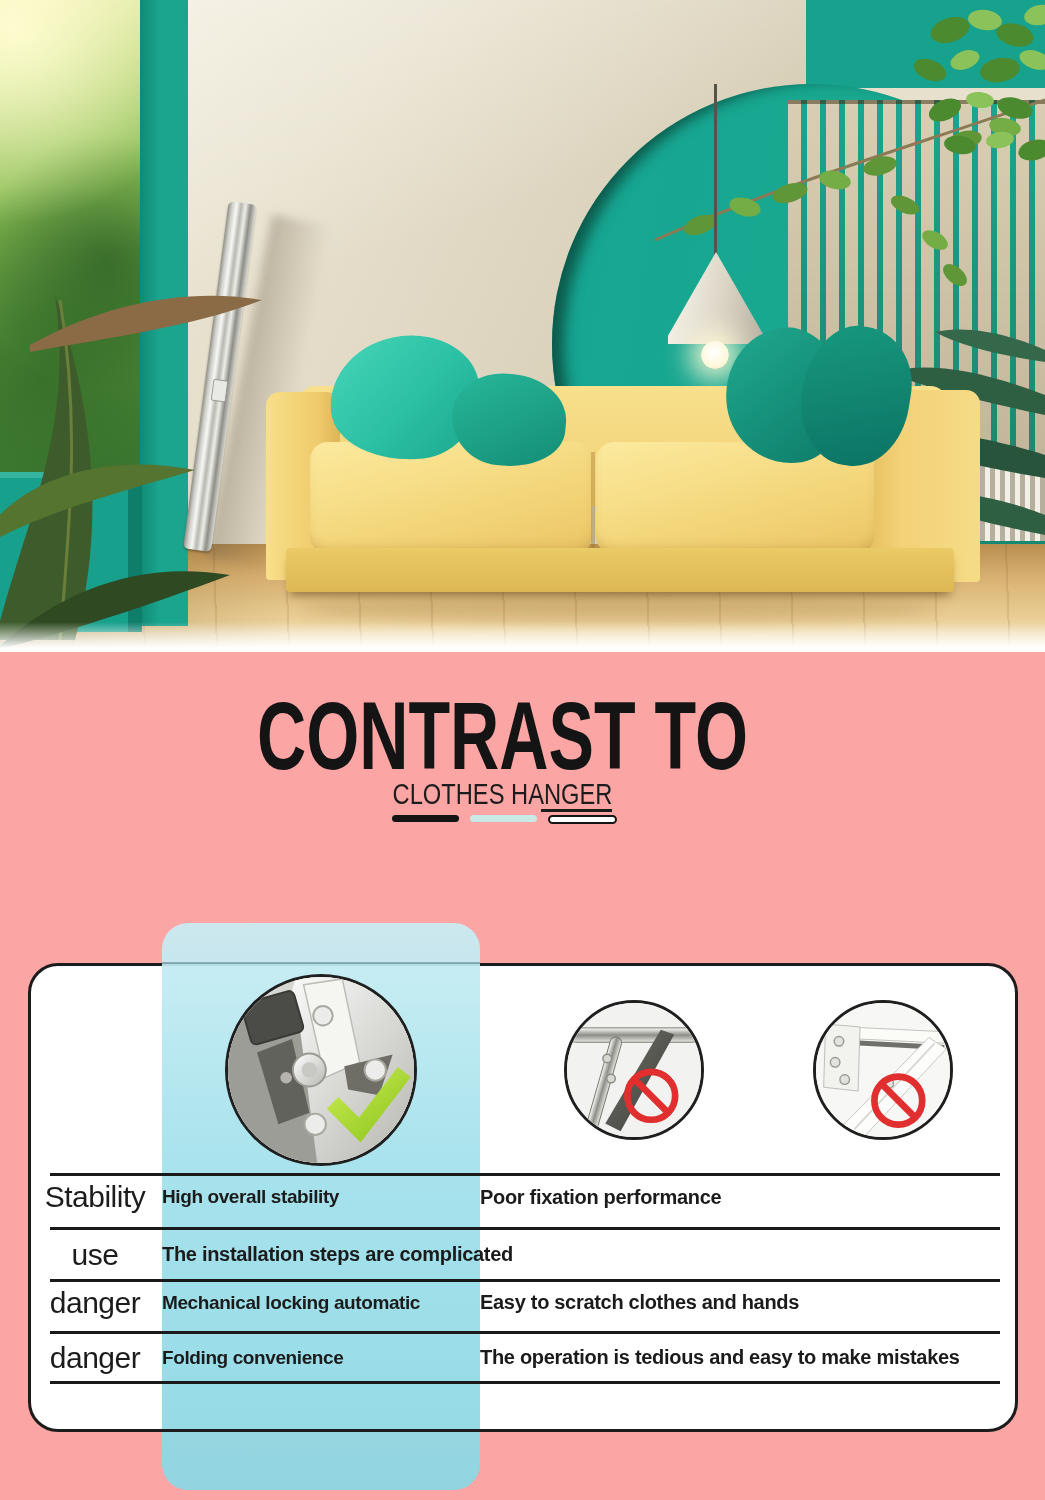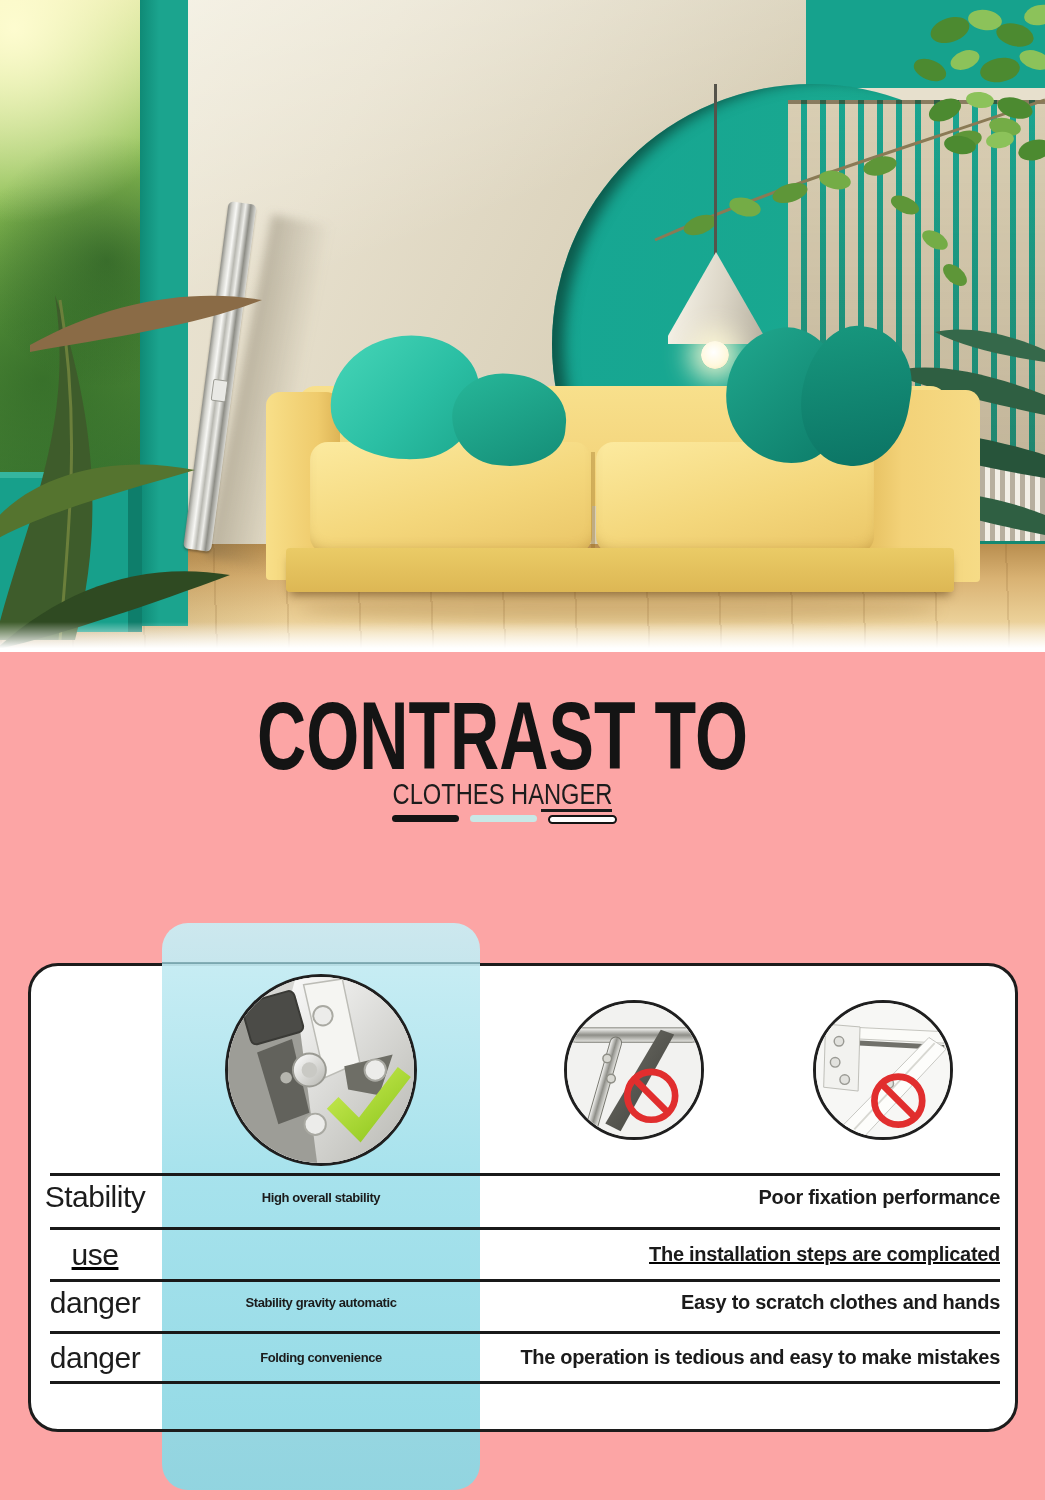--- a/index.html
+++ b/index.html
@@ -109,23 +109,23 @@
   
   .cmp-box{position:absolute;left:28px;top:963px;width:990px;height:469px;z-index:1;
     background:#fff;border:3px solid #1C1C1C;border-radius:30px;box-sizing:border-box;}
   .hl-band{position:absolute;left:162px;top:923px;width:318px;height:567px;z-index:2;border-radius:26px;
     background:linear-gradient(180deg,rgba(201,237,244,.93) 0%,rgba(160,224,235,.93) 45%,rgba(140,215,227,.95) 100%);}
   .band-topline{position:absolute;left:162px;top:962px;width:318px;height:2px;background:rgba(10,70,80,.35);z-index:3;}
   .band-bottomline{position:absolute;left:160px;top:1429px;width:322px;height:3px;background:#1C1C1C;z-index:3;}
   .hline{position:absolute;left:50px;width:950px;height:3px;background:#191919;z-index:3;}
   .trow{position:absolute;left:28px;width:990px;display:flex;align-items:center;z-index:3;}
   .cell-label{width:134px;text-align:center;font-size:30px;font-weight:400;color:#1C1C1C;letter-spacing:-.5px;}
-  .cell-ours{width:318px;text-align:center;font-size:13px;font-weight:700;color:#1B1B1B;
+  .cell-ours{width:318px;text-align:left;font-size:19px;font-weight:700;color:#1B1B1B;
     letter-spacing:-.4px;white-space:nowrap;}
-  .cell-theirs{flex:1;padding-right:18px;text-align:right;font-size:20px;font-weight:700;color:#1B1B1B;
+  .cell-theirs{flex:1;padding-right:18px;text-align:left;font-size:20px;font-weight:700;color:#1B1B1B;
     letter-spacing:-.3px;white-space:nowrap;}
   .photo-circle{position:absolute;border-radius:50%;border:3px solid #1F1F1F;overflow:hidden;
     background:#EDEDEB;z-index:4;box-sizing:border-box;}
   .pc-1{left:225px;top:974px;width:192px;height:192px;}
   .pc-2{left:564px;top:1000px;width:140px;height:140px;}
   .pc-3{left:813px;top:1000px;width:140px;height:140px;}
   .photo-circle svg{display:block;width:100%;height:100%;}
 </style>
 </head>
 <body>
@@ -238,27 +238,27 @@
   <div class="hline" style="top:1227px;"></div>
   <div class="hline" style="top:1279px;"></div>
   <div class="hline" style="top:1331px;"></div>
   <div class="hline" style="top:1381px;"></div>
 
   <div class="trow" style="top:1176px;height:42px;">
     <div class="cell-label">Stability</div>
     <div class="cell-ours">High overall stability</div>
     <div class="cell-theirs">Poor fixation performance</div>
   </div>
-  <div class="trow" style="top:1230px;height:49px;text-decoration:underline;">
+  <div class="trow" style="top:1230px;height:49px;">
     <div class="cell-label">use</div>
     <div class="cell-theirs">The installation steps are complicated</div>
   </div>
   <div class="trow" style="top:1282px;height:41px;">
     <div class="cell-label">danger</div>
-    <div class="cell-ours">Stability gravity automatic</div>
+    <div class="cell-ours">Mechanical locking automatic</div>
     <div class="cell-theirs">Easy to scratch clothes and hands</div>
   </div>
   <div class="trow" style="top:1334px;height:47px;">
     <div class="cell-label">danger</div>
     <div class="cell-ours">Folding convenience</div>
     <div class="cell-theirs">The operation is tedious and easy to make mistakes</div>
   </div>
 
   <div class="photo-circle pc-1">
     <svg viewBox="0 0 192 192">

